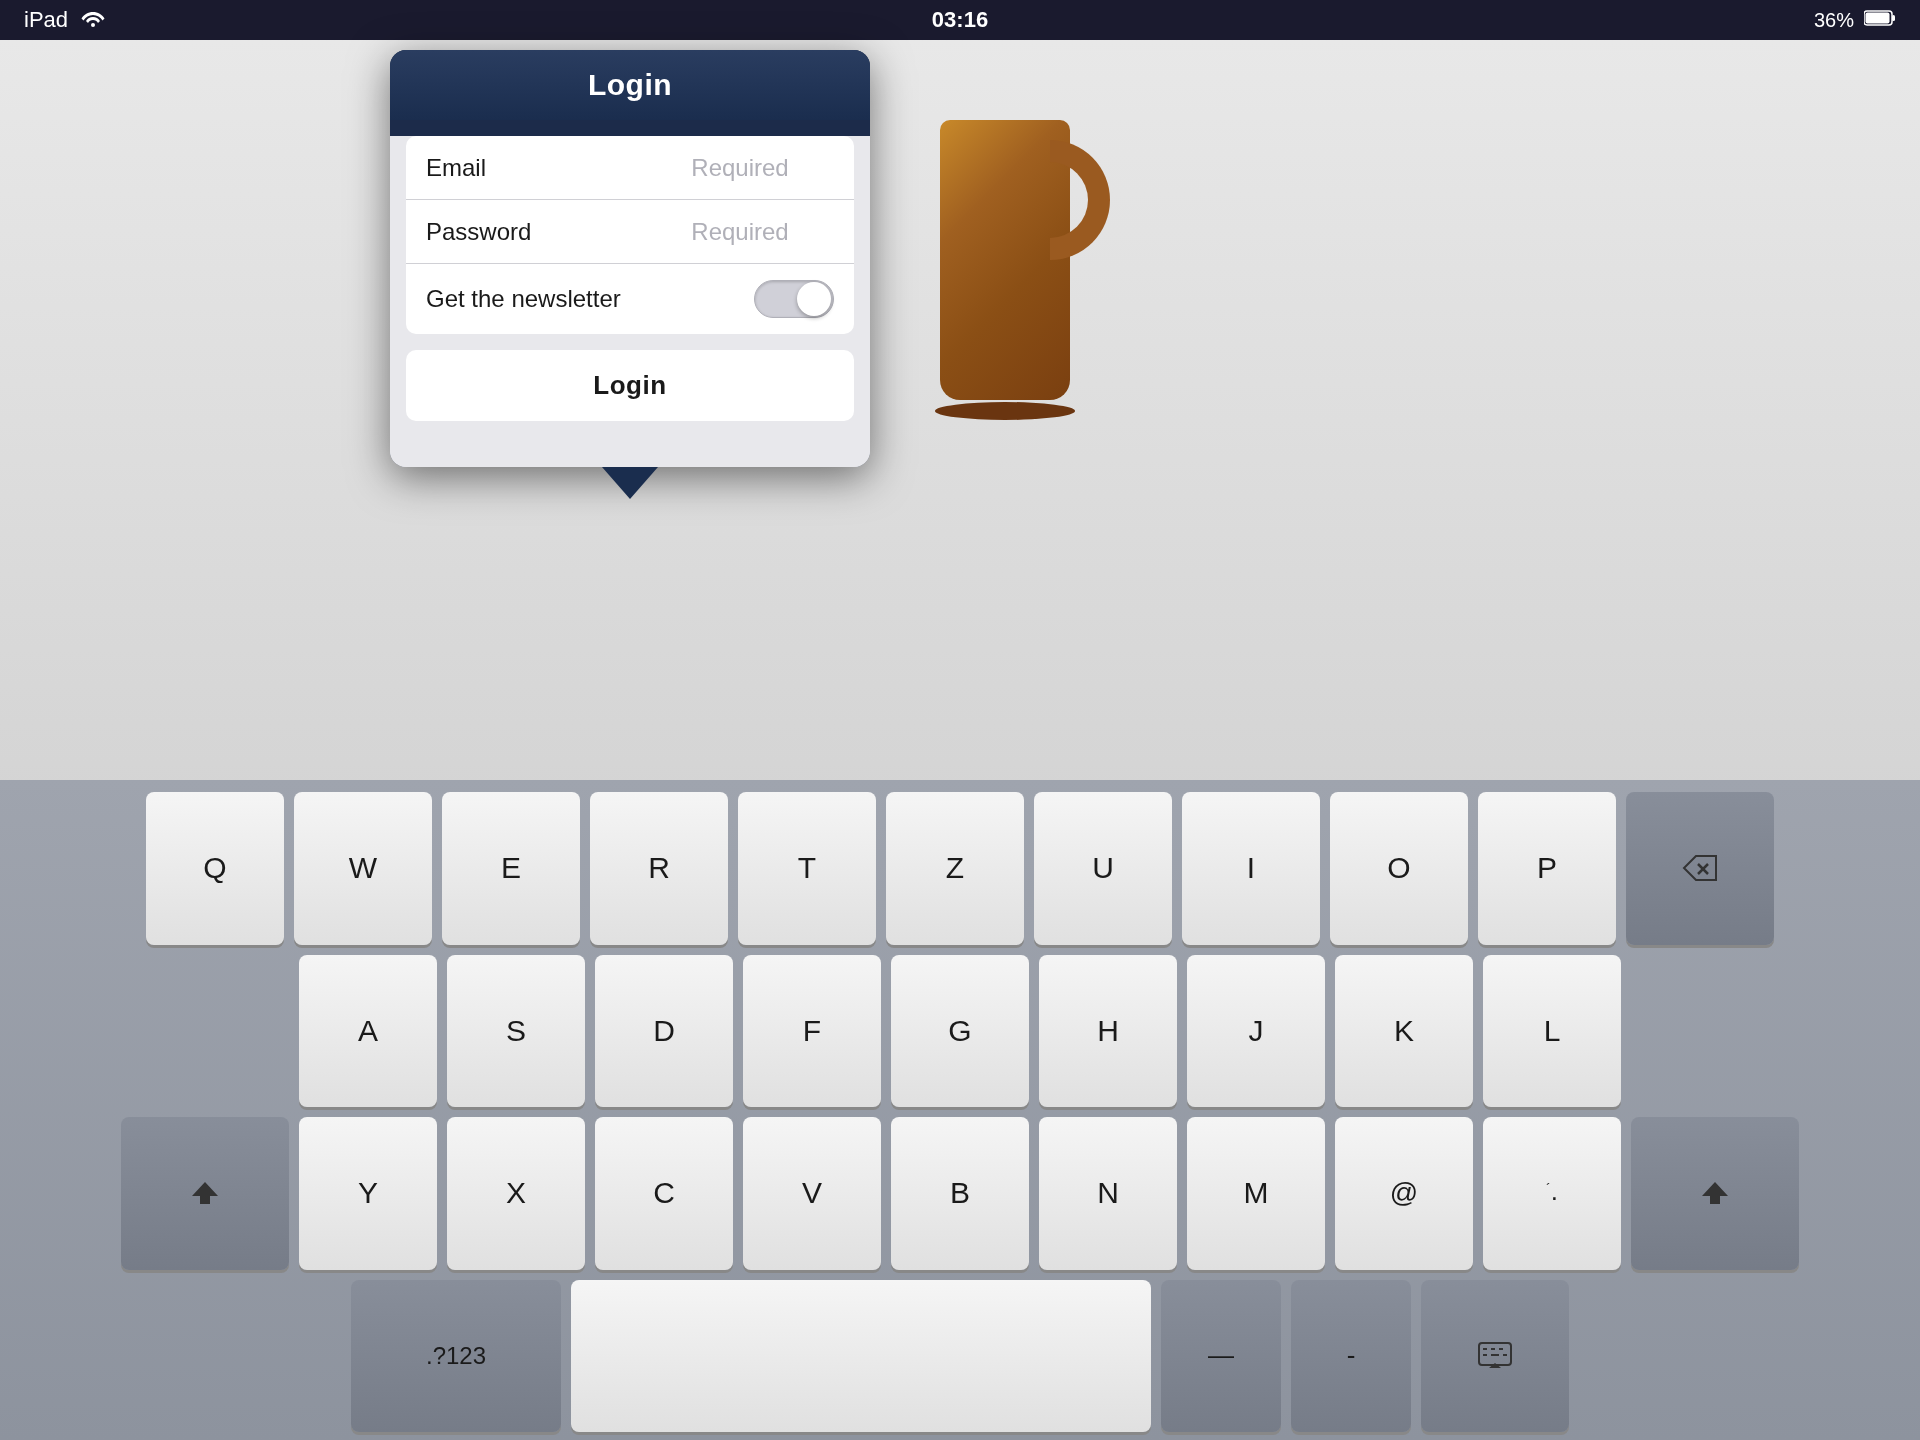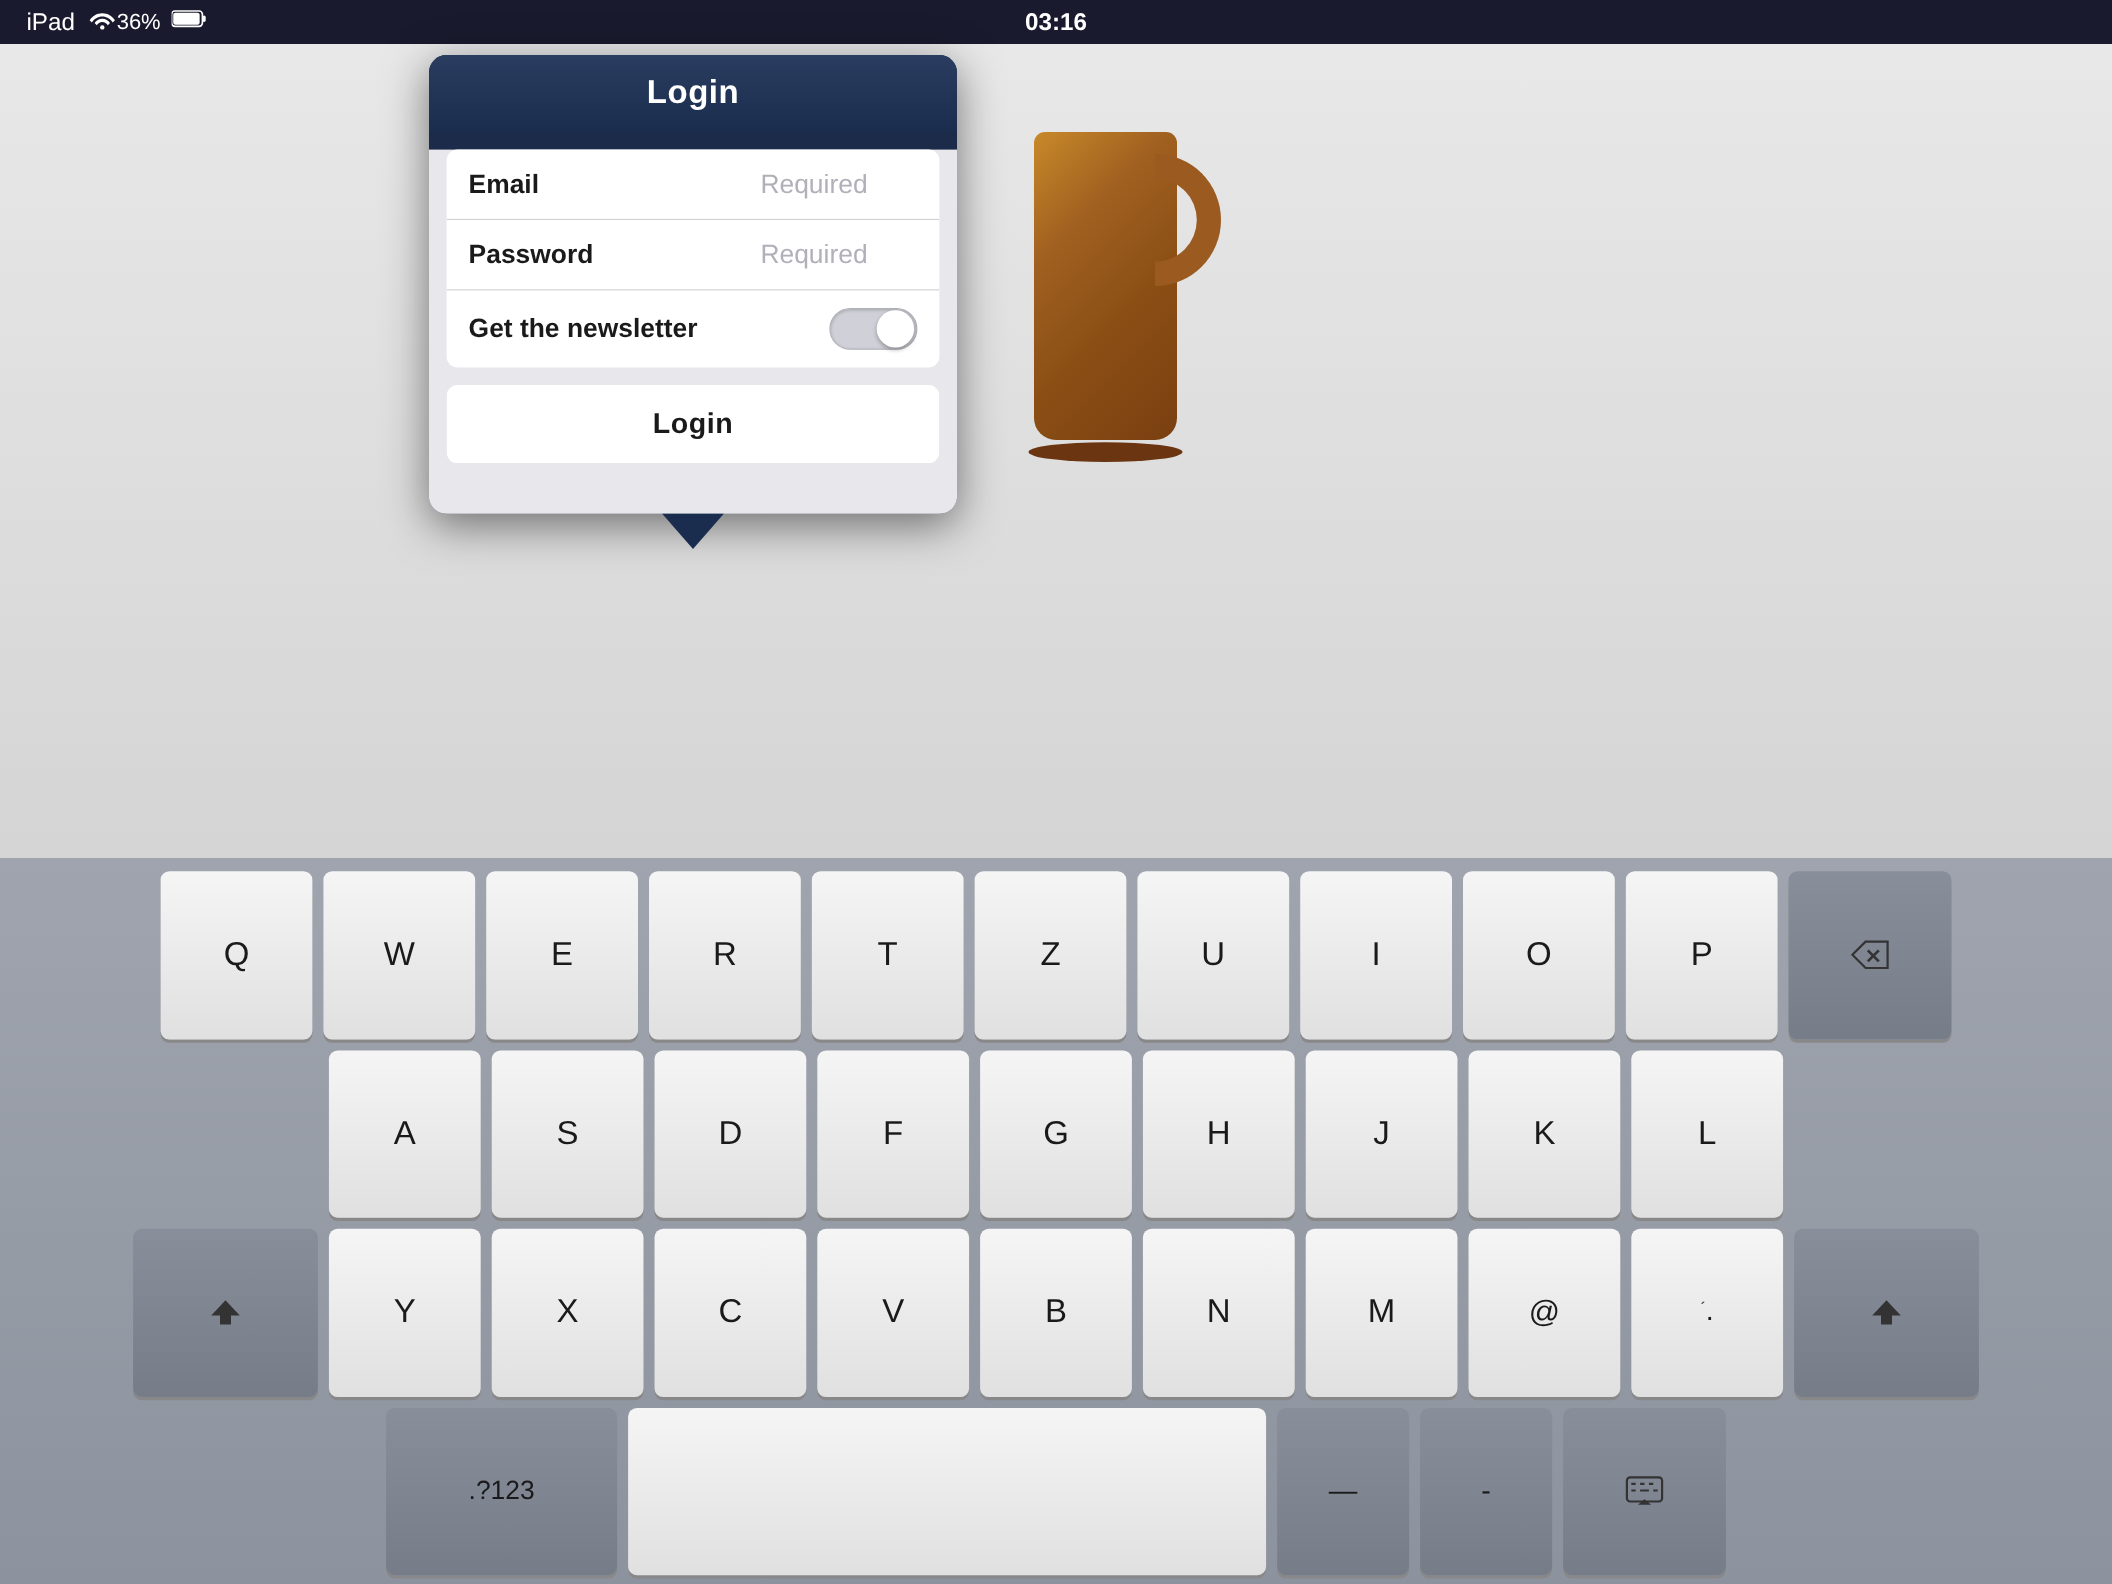--- a/index.html
+++ b/index.html
@@ -14,20 +14,21 @@
     }
 
     
     .status-bar {
       position: absolute;
       top: 0; left: 0; right: 0;
       height: 40px;
       background: #1a1a2e;
       display: flex;
       align-items: center;
+      justify-content: space-between;
       padding: 0 24px;
       color: white;
       font-size: 22px;
       font-weight: 500;
     }
 
     .status-left {
       display: flex;
       align-items: center;
       gap: 12px;
@@ -146,21 +147,21 @@
       min-height: 64px;
       border-bottom: 1px solid #d0d0d5;
     }
 
     .form-row:last-child {
       border-bottom: none;
     }
 
     .form-label {
       font-size: 24px;
-      font-weight: 700;
+      font-weight: 400;
       color: #1a1a1a;
       min-width: 200px;
     }
 
     .form-input-placeholder {
       color: #b0b0b8;
       font-size: 24px;
       flex: 1;
       text-align: center;
       padding-left: 20px;

